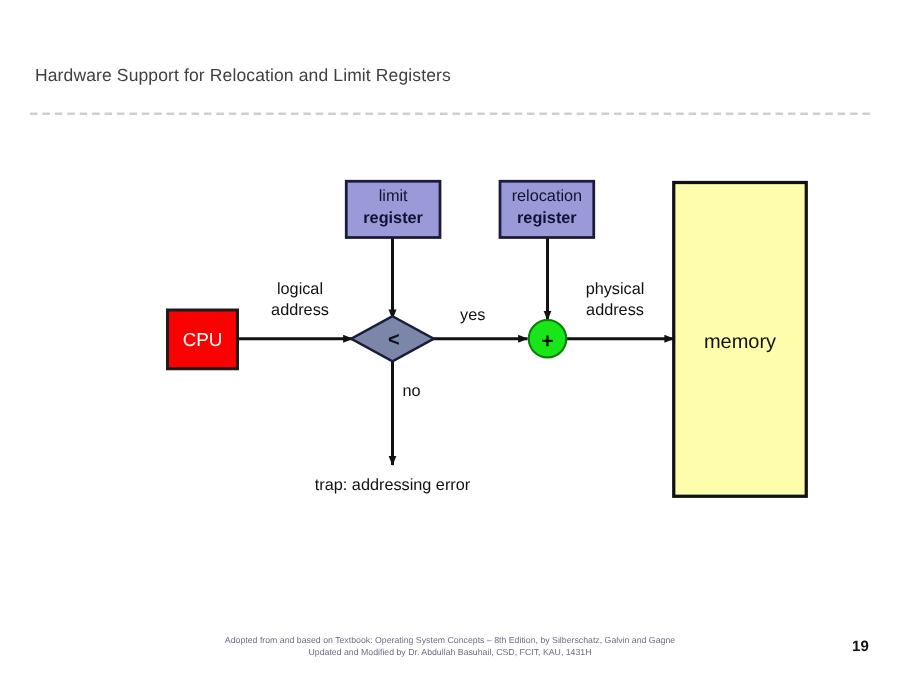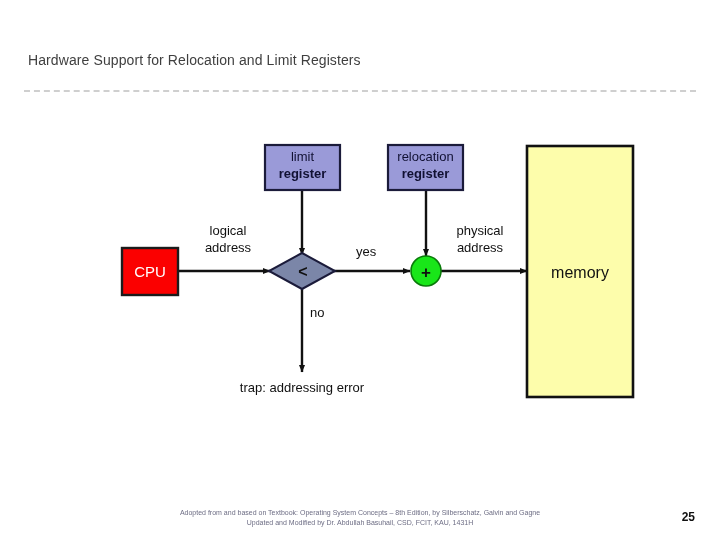--- a/index.html
+++ b/index.html
@@ -31,21 +31,21 @@
     left: 24px;
     top: 90px;
     width: 672px;
     height: 0;
     border-top: 2px dashed #cfcfcf;
   }
 
   
   #diagram {
     position: absolute;
-    left: 0;
+    left: 12px;
     top: 110px;
     width: 660px;
     height: 320px;
   }
   #diagram svg {
     display: block;
   }
 
   
   #footer-credit {
@@ -126,13 +126,13 @@
     <text x="310" y="207" text-anchor="start" font-family="Liberation Sans, sans-serif" font-size="13" fill="#111111">no</text>
 
     <text x="302" y="282" text-anchor="middle" font-family="Liberation Sans, sans-serif" font-size="13" fill="#111111">trap: addressing error</text>
   </svg>
 </div>
 
 <div id="footer-credit">
   <div>Adopted from and based on Textbook: Operating System Concepts – 8th Edition, by Silberschatz, Galvin and Gagne</div>
   <div>Updated and Modified by Dr. Abdullah Basuhail, CSD, FCIT, KAU, 1431H</div>
 </div>
-<div id="page-number">25</div>
+<div id="page-number">19</div>
 
 </body></html>

